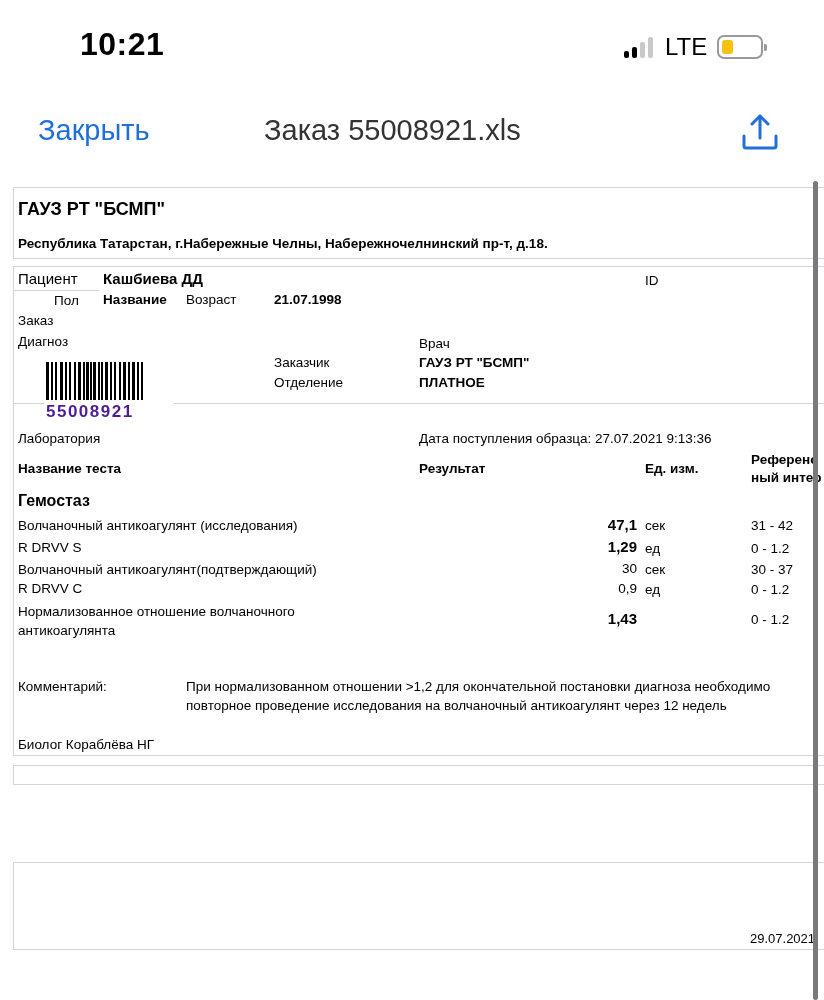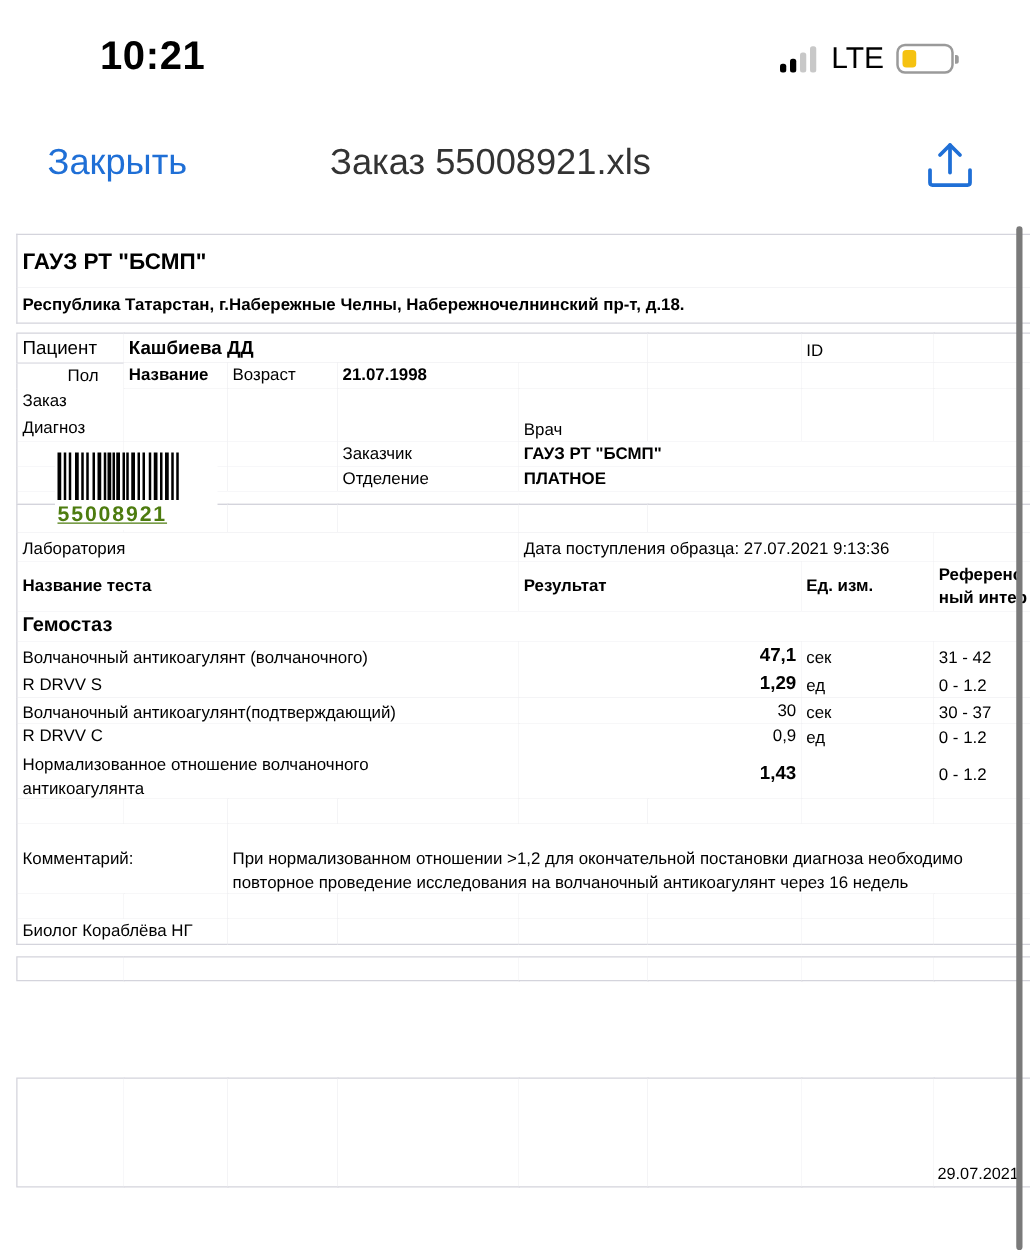--- a/index.html
+++ b/index.html
@@ -24,21 +24,21 @@
   .nb-t { border-top: none; }
   .nb-l { border-left: none; }
   .nb-r { border-right: none; }
   .bold { font-weight: bold; }
   .right { text-align: right; }
   .scrollbar { position: absolute; left: 813px; top: 181px; width: 5px; height: 819px; background: #7a7a7a; border-radius: 3px; }
 
   .barcode { position: absolute; left: 44px; top: 362px; width: 130px; height: 62px; background: #fff; }
   .barcode-bars { display: flex; height: 38px; gap: 0; padding-left: 2px; }
   .barcode-bars span { display: block; height: 100%; background: #000; }
-  .barcode-num { font-size: 17px; font-weight: bold; letter-spacing: 1.5px; color: #4d7c0f; margin-top: 2px; margin-left: 2px; text-decoration: underline; }
+  .barcode-num { font-size: 17px; font-weight: bold; letter-spacing: 1.5px; color: #4c1d95; margin-top: 2px; margin-left: 2px; }
 </style>
 </head>
 <body>
 
 <div class="status-time">10:21</div>
 <div class="status-right">
   <div class="signal">
     <span style="height:7px;background:#000"></span>
     <span style="height:11px;background:#000"></span>
     <span style="height:16px;background:#c8c8c8"></span>
@@ -154,21 +154,21 @@
   <div class="cell nb-t nb-l nb-r" style="left:747px;top:426px;width:77px;height:24px;"></div>
 
   <div class="cell bold nb-t" style="left:13px;top:449px;width:403px;height:41px;line-height:38px;">Название теста</div>
   <div class="cell bold nb-t nb-l" style="left:415px;top:449px;width:227px;height:41px;line-height:38px;">Результат</div>
   <div class="cell bold nb-t nb-l" style="left:641px;top:449px;width:107px;height:41px;line-height:38px;">Ед. изм.</div>
   <div class="cell bold nb-t nb-l nb-r" style="left:747px;top:449px;width:77px;height:41px;white-space:normal;word-break:break-all;line-height:18px;padding-top:2px;padding-right:0;">Референсный интервал</div>
 
   <div class="cell bold nb-t nb-r" style="left:13px;top:489px;width:811px;height:25px;font-size:16px;line-height:22px;">Гемостаз</div>
 
   <div>
-    <div class="cell nb-t" style="left:13px;top:513px;width:403px;height:24px;padding-top:4px;">Волчаночный антикоагулянт (волчаночного)</div>
+    <div class="cell nb-t" style="left:13px;top:513px;width:403px;height:24px;padding-top:4px;">Волчаночный антикоагулянт (исследования)</div>
     <div class="cell bold right nb-t nb-l" style="left:415px;top:513px;width:227px;height:24px;font-size:15px;padding-top:3px;">47,1</div>
     <div class="cell nb-t nb-l" style="left:641px;top:513px;width:107px;height:24px;padding-top:4px;">сек</div>
     <div class="cell nb-t nb-l nb-r" style="left:747px;top:513px;width:77px;height:24px;padding-top:4px;">31 - 42</div>
   </div>
   <div>
     <div class="cell nb-t" style="left:13px;top:536px;width:403px;height:23px;padding-top:3px;">R DRVV S</div>
     <div class="cell bold right nb-t nb-l" style="left:415px;top:536px;width:227px;height:23px;font-size:15px;padding-top:2px;">1,29</div>
     <div class="cell nb-t nb-l" style="left:641px;top:536px;width:107px;height:23px;padding-top:4px;">ед</div>
     <div class="cell nb-t nb-l nb-r" style="left:747px;top:536px;width:77px;height:23px;padding-top:4px;">0 - 1.2</div>
   </div>
@@ -199,21 +199,21 @@
   <div class="cell nb-t nb-l" style="left:182px;top:639px;width:89px;height:21px;"></div>
   <div class="cell nb-t nb-l" style="left:270px;top:639px;width:146px;height:21px;"></div>
   <div class="cell nb-t nb-l" style="left:415px;top:639px;width:104px;height:21px;"></div>
   <div class="cell nb-t nb-l" style="left:518px;top:639px;width:124px;height:21px;"></div>
   <div class="cell nb-t nb-l" style="left:641px;top:639px;width:107px;height:21px;"></div>
   <div class="cell nb-t nb-l nb-r" style="left:747px;top:639px;width:77px;height:21px;"></div>
 
   <div class="cell nb-t" style="left:13px;top:659px;width:170px;height:57px;line-height:54px;">Комментарий:</div>
   <div class="cell nb-t nb-l nb-r" style="left:182px;top:659px;width:642px;height:57px;padding-top:18px;line-height:19px;">
     <div>При нормализованном отношении &gt;1,2 для окончательной постановки диагноза необходимо</div>
-    <div>повторное проведение исследования на волчаночный антикоагулянт через 16 недель</div>
+    <div>повторное проведение исследования на волчаночный антикоагулянт через 12 недель</div>
   </div>
 
   <div class="cell nb-t" style="left:13px;top:715px;width:87px;height:21px;"></div>
   <div class="cell nb-t nb-l" style="left:99px;top:715px;width:84px;height:21px;"></div>
   <div class="cell nb-t nb-l" style="left:182px;top:715px;width:89px;height:21px;"></div>
   <div class="cell nb-t nb-l" style="left:270px;top:715px;width:146px;height:21px;"></div>
   <div class="cell nb-t nb-l" style="left:415px;top:715px;width:104px;height:21px;"></div>
   <div class="cell nb-t nb-l" style="left:518px;top:715px;width:124px;height:21px;"></div>
   <div class="cell nb-t nb-l" style="left:641px;top:715px;width:107px;height:21px;"></div>
   <div class="cell nb-t nb-l nb-r" style="left:747px;top:715px;width:77px;height:21px;"></div>

